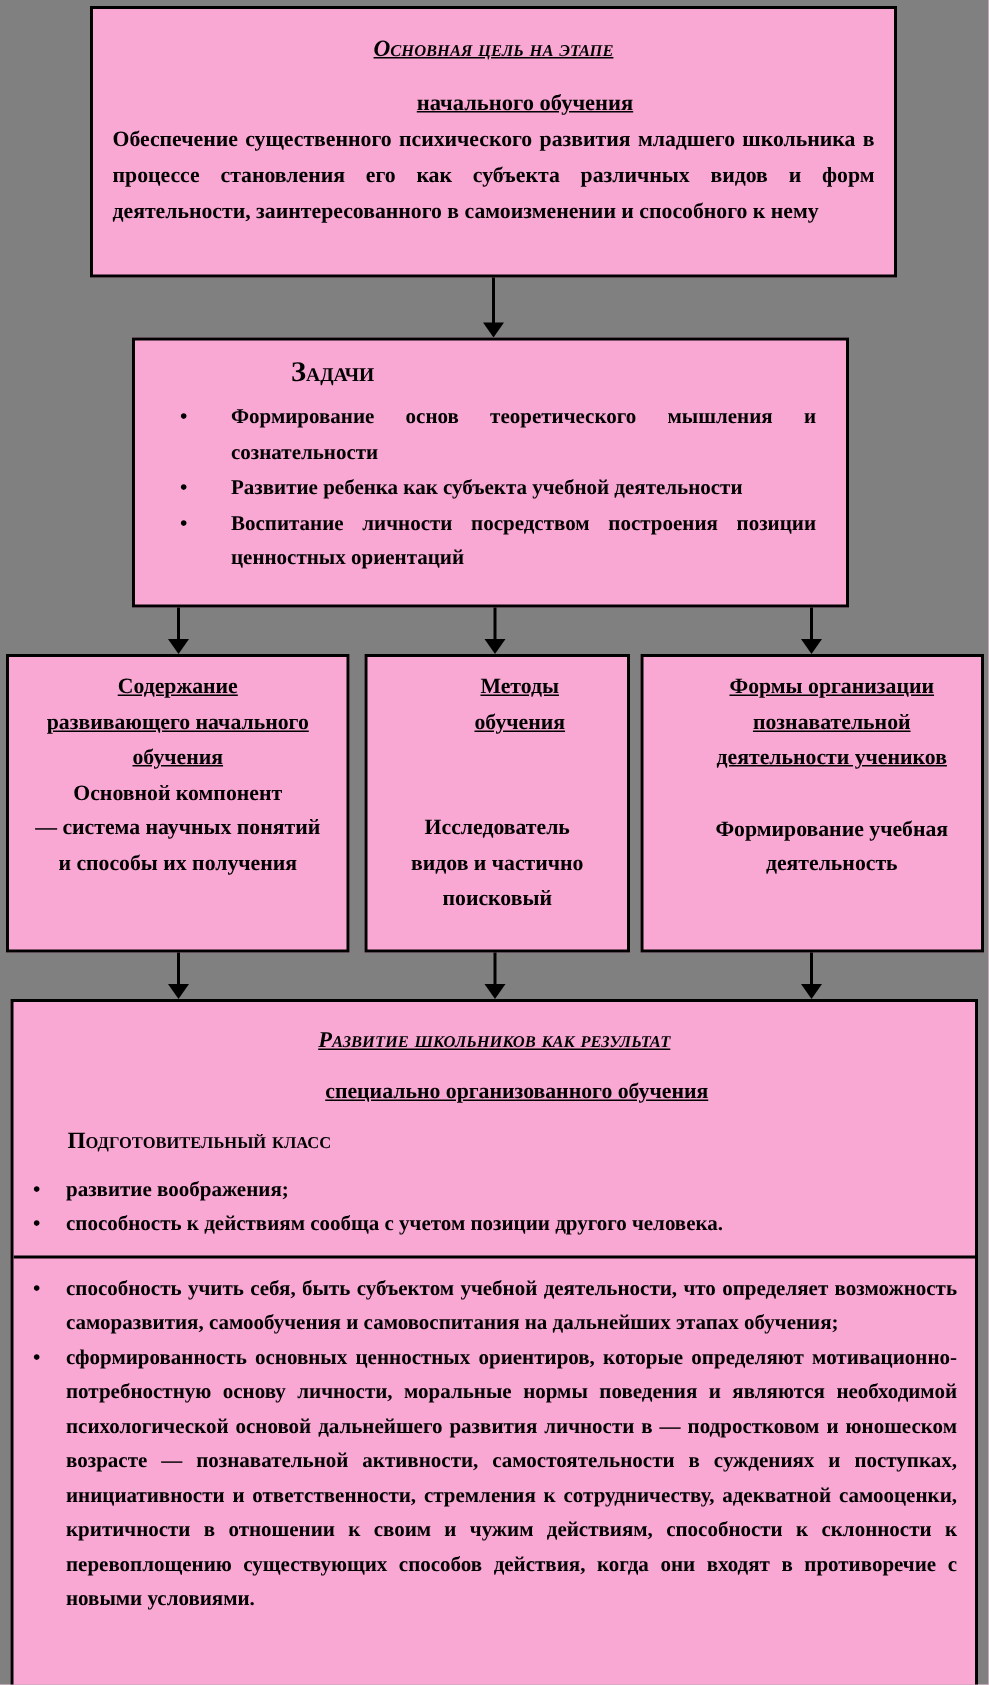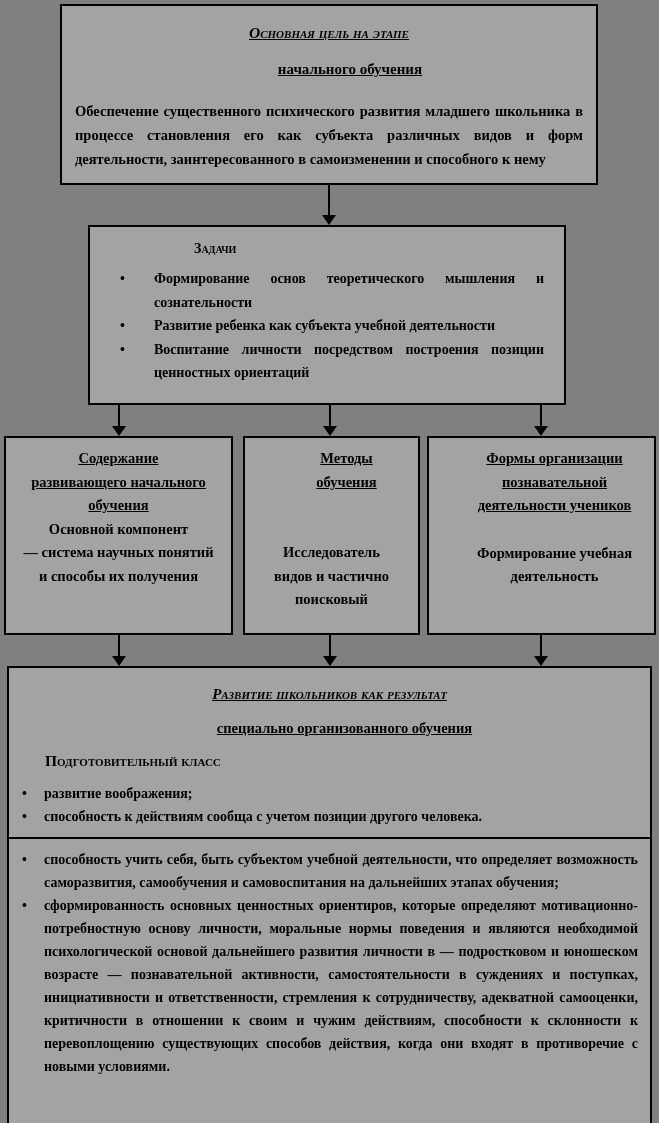--- a/index.html
+++ b/index.html
@@ -10,21 +10,21 @@
   }
   .canvas {
     position: relative;
     width: 659px;
     height: 1123px;
     background: #808080;
     overflow: hidden;
   }
   .box {
     position: absolute;
-    background: #a3a3a3;
+    background: #f9a8d4;
     border: 2px solid #000;
     box-sizing: border-box;
     overflow: hidden;
     font-size: 14.5px;
     line-height: 24px;
   }
   .pre { white-space: pre-line; }
   .sc { font-variant: small-caps; }
   .it { font-style: italic; }
   .u  { text-decoration: underline; }
@@ -41,24 +41,24 @@
     position: absolute; left: 0; bottom: 0;
     width: 0; height: 0;
     border-left: 7px solid transparent;
     border-right: 7px solid transparent;
     border-top: 10px solid #000;
   }
 
   
   .goal-title   { margin-top: 15px; font-size: 15.5px; }
   .goal-sub     { margin-top: 12px; font-size: 15px; padding-left: 42px; }
-  .goal-body    { margin-top: 18px; padding: 0 13px; }
+  .goal-body    { padding: 0 13px; }
 
   
-  .tasks-title  { margin: 10px 0 6px 104px; font-size: 14px; }
+  .tasks-title  { margin: 10px 0 6px 104px; font-size: 19px; }
   .t-row        { display: flex; padding-left: 30px; padding-right: 20px; font-size: 14px; line-height: 23.5px; }
   .t-marker     { width: 34px; flex: 0 0 34px; }
   .t-text       { flex: 1; text-align: justify; }
 
   
   .rowbox       { padding-top: 9px; line-height: 23.5px; }
   .rb-title     { font-size: 14.5px; }
   .methods-body { margin-top: 47px; }
   .forms-pad    { padding-left: 26px; }
   .forms-body   { margin-top: 24px; }

